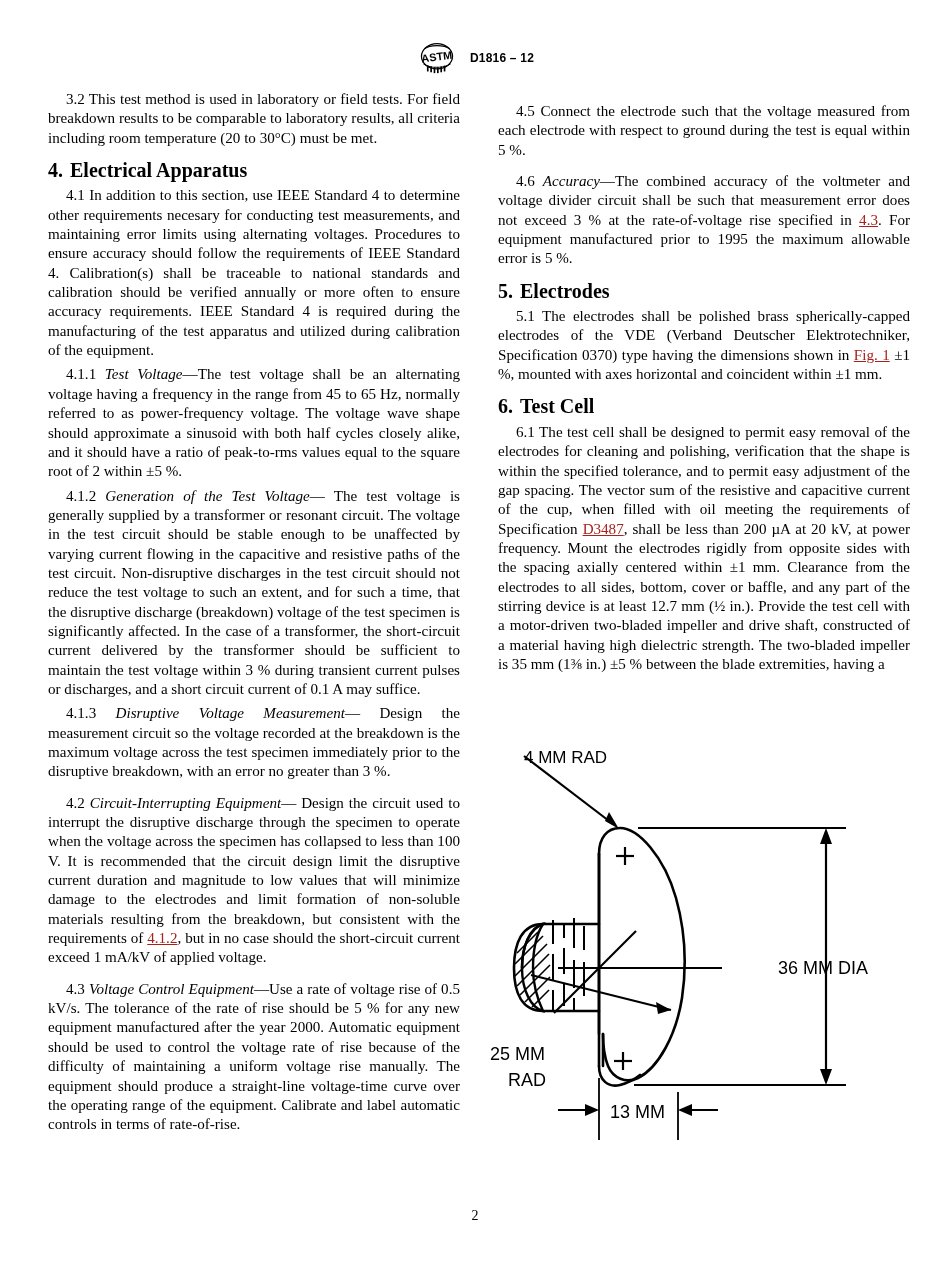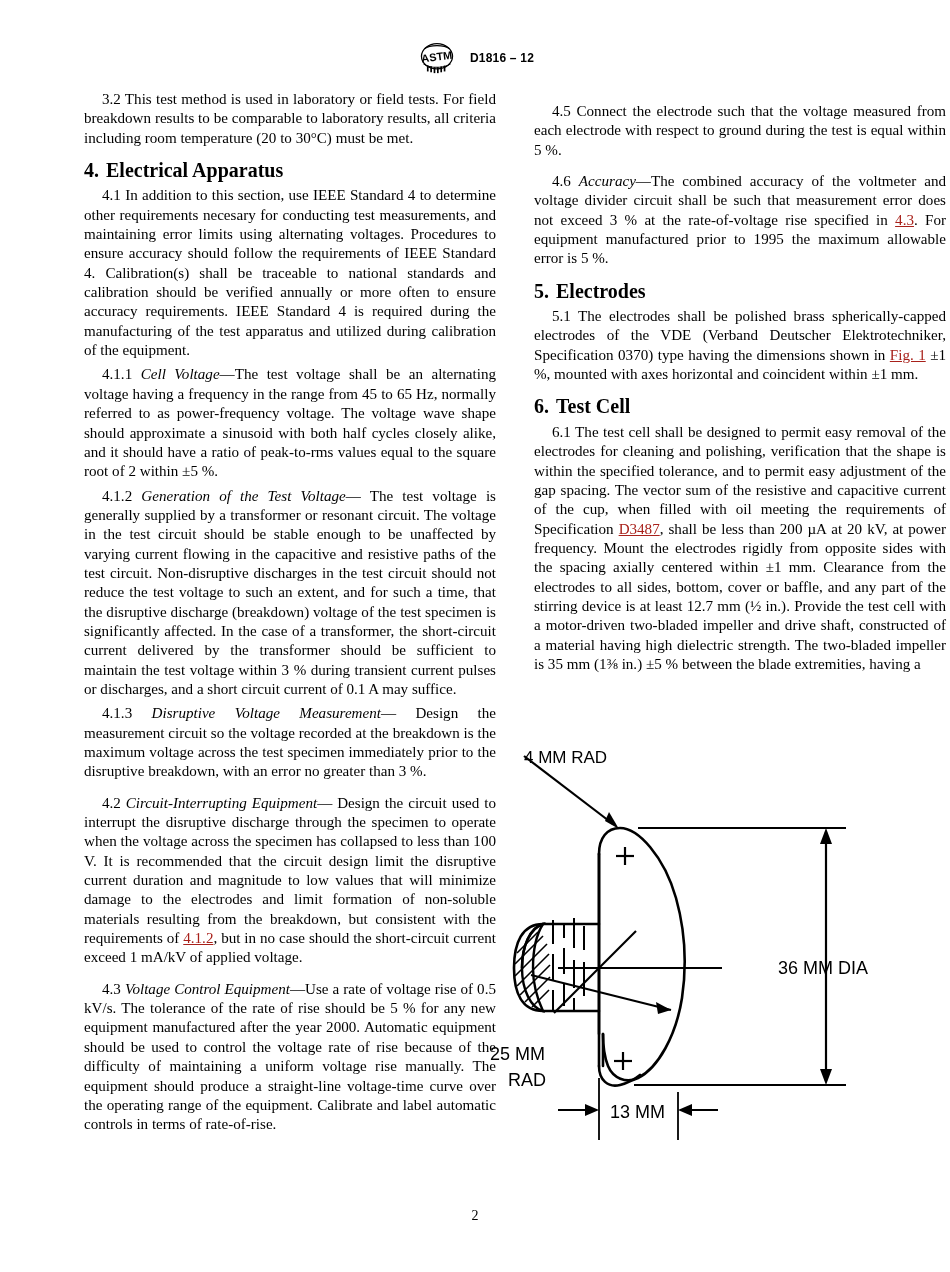--- a/index.html
+++ b/index.html
@@ -42,21 +42,20 @@
   }
 
   
   .columns {
     position: absolute;
     top: 90px;
     left: 48px;
     width: 862px;
     display: flex;
     gap: 38px;
-    margin-left: 36px;
   }
   .col {
     width: 412px;
   }
 
   p.para {
     margin: 0 0 0 0;
     font-size: 15.1px;
     line-height: 19.35px;
     text-align: justify;
@@ -145,21 +144,21 @@
       <p class="para">3.2  This test method is used in laboratory or field tests. For field breakdown results to be comparable to laboratory results, all criteria including room temperature (20 to 30°C) must be met.</p>
 
       <h2 class="section-head">
         <span class="num">4.</span><span>Electrical Apparatus</span>
       </h2>
 
       <p class="para">4.1  In addition to this section, use IEEE Standard 4 to determine other requirements necesary for conducting test measurements, and maintaining error limits using alternating voltages. Procedures to ensure accuracy should follow the requirements of IEEE Standard 4. Calibration(s) shall be traceable to national standards and calibration should be verified annually or more often to ensure accuracy requirements. IEEE Standard 4 is required during the manufacturing of the test apparatus and utilized during calibration of the equipment.</p>
 
       <p class="para">
         <span>4.1.1</span>
-        <span class="it">Cell Voltage</span><span>—The test voltage shall be an alternating voltage having a frequency in the range from 45 to 65 Hz, normally referred to as power-frequency voltage. The voltage wave shape should approximate a sinusoid with both half cycles closely alike, and it should have a ratio of peak-to-rms values equal to the square root of 2 within ±5 %.</span>
+        <span class="it">Test Voltage</span><span>—The test voltage shall be an alternating voltage having a frequency in the range from 45 to 65 Hz, normally referred to as power-frequency voltage. The voltage wave shape should approximate a sinusoid with both half cycles closely alike, and it should have a ratio of peak-to-rms values equal to the square root of 2 within ±5 %.</span>
       </p>
 
       <p class="para">
         <span>4.1.2</span>
         <span class="it">Generation of the Test Voltage</span><span>— The test voltage is generally supplied by a transformer or resonant circuit. The voltage in the test circuit should be stable enough to be unaffected by varying current flowing in the capacitive and resistive paths of the test circuit. Non-disruptive discharges in the test circuit should not reduce the test voltage to such an extent, and for such a time, that the disruptive discharge (breakdown) voltage of the test specimen is significantly affected. In the case of a transformer, the short-circuit current delivered by the transformer should be sufficient to maintain the test voltage within 3 % during transient current pulses or discharges, and a short circuit current of 0.1 A may suffice.</span>
       </p>
 
       <p class="para">
         <span>4.1.3</span>
         <span class="it">Disruptive Voltage Measurement</span><span>— Design the measurement circuit so the voltage recorded at the breakdown is the maximum voltage across the test specimen immediately prior to the disruptive breakdown, with an error no greater than 3 %.</span>

